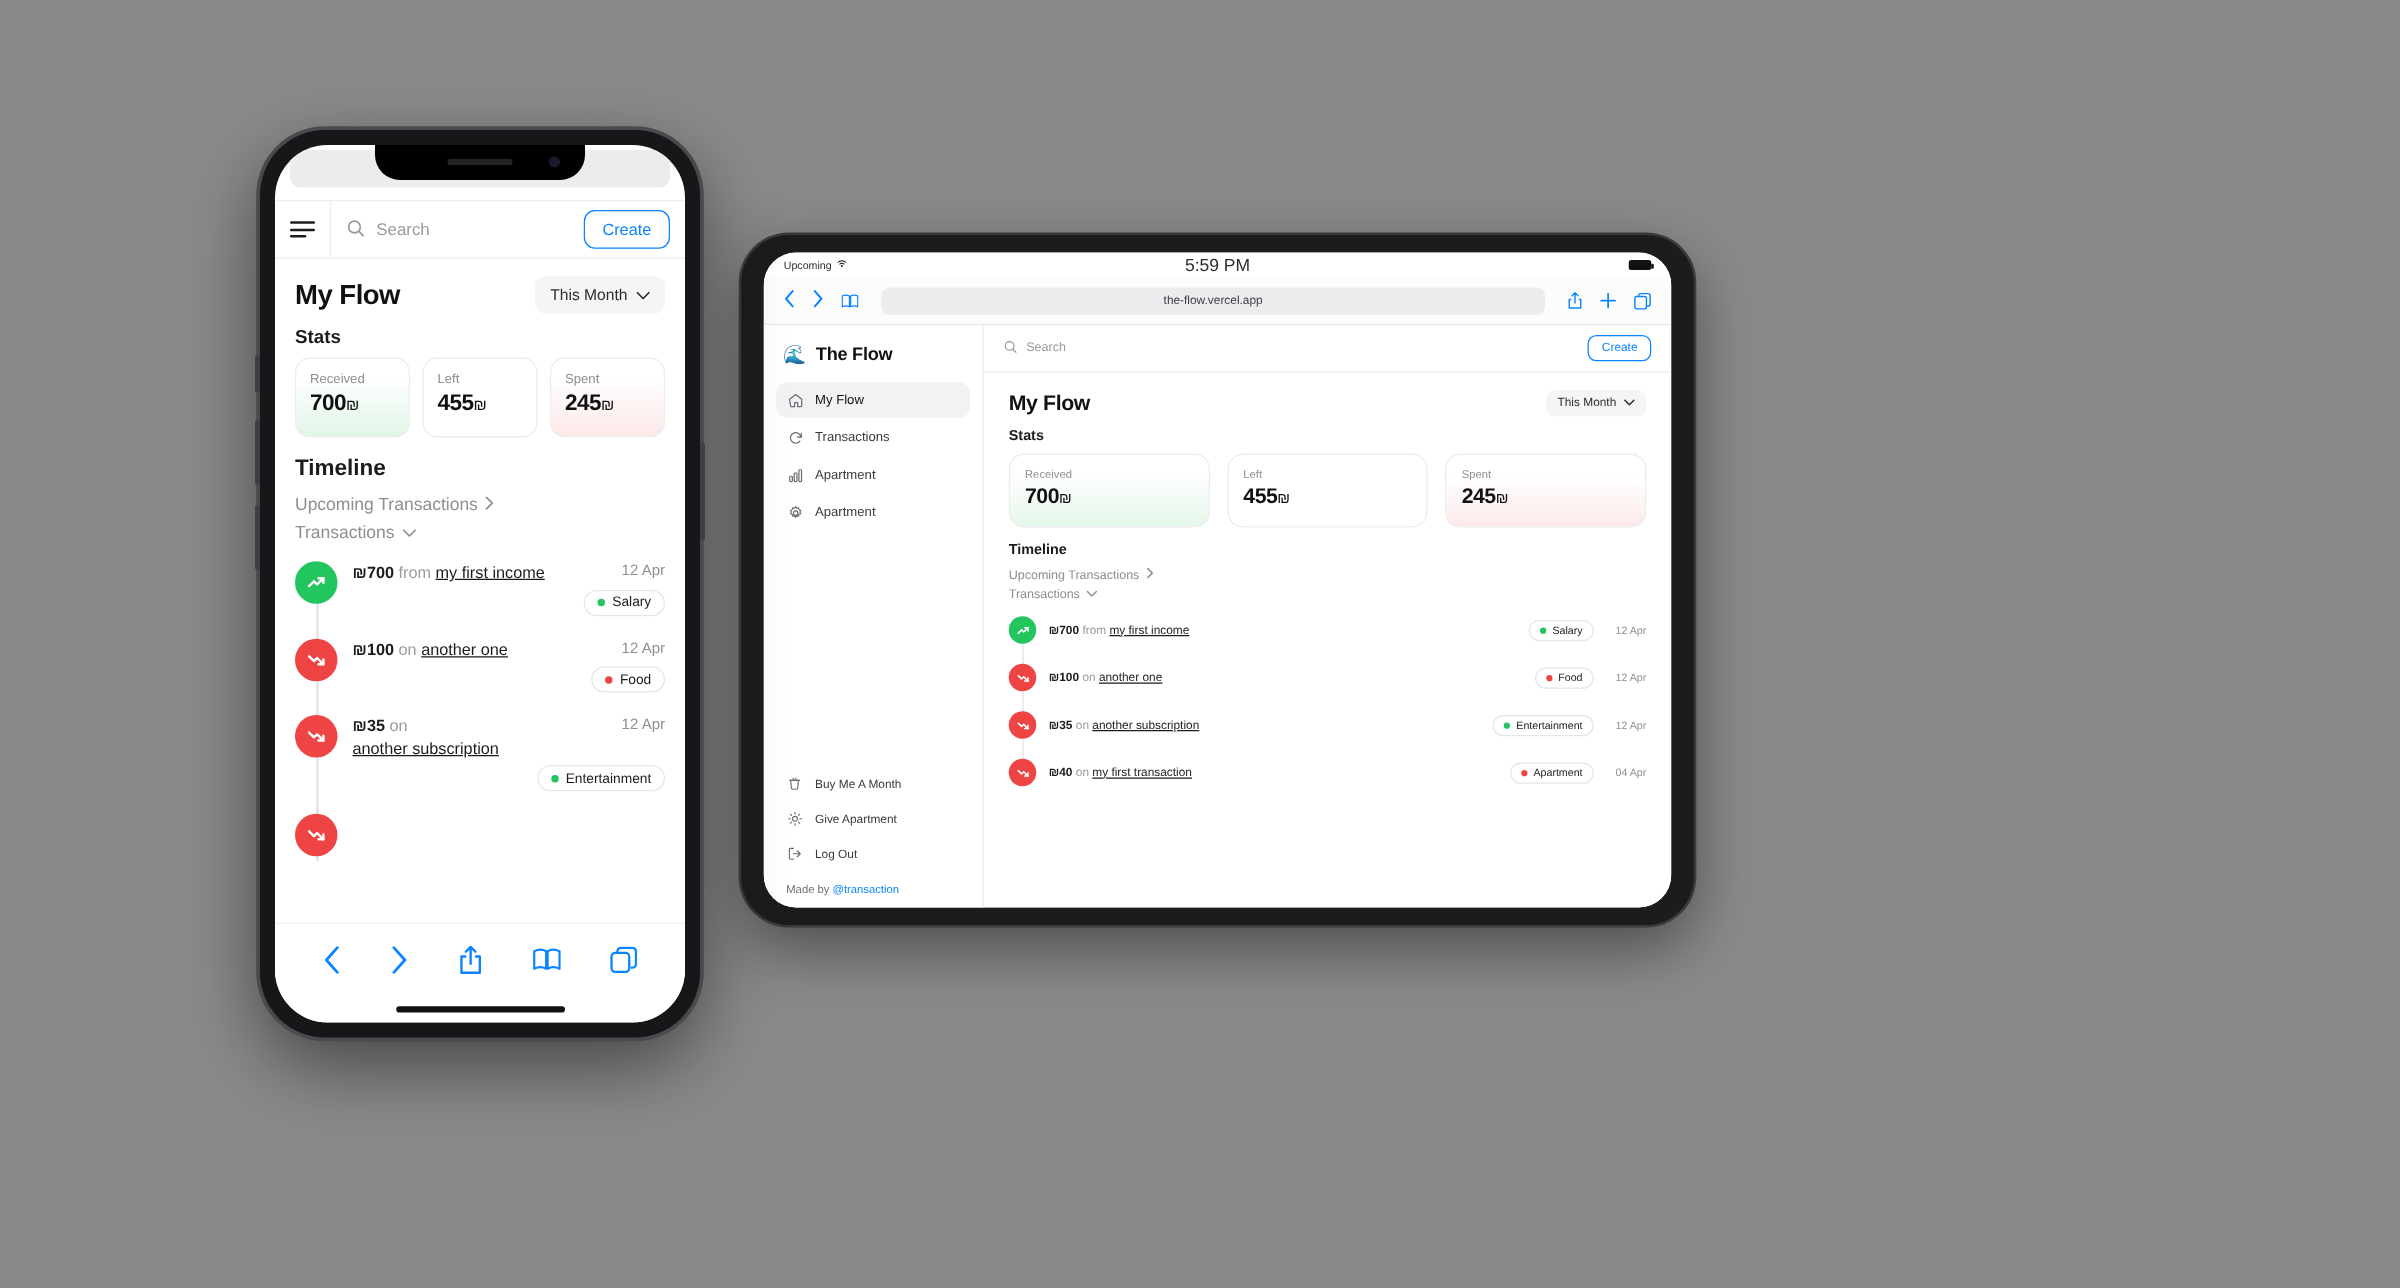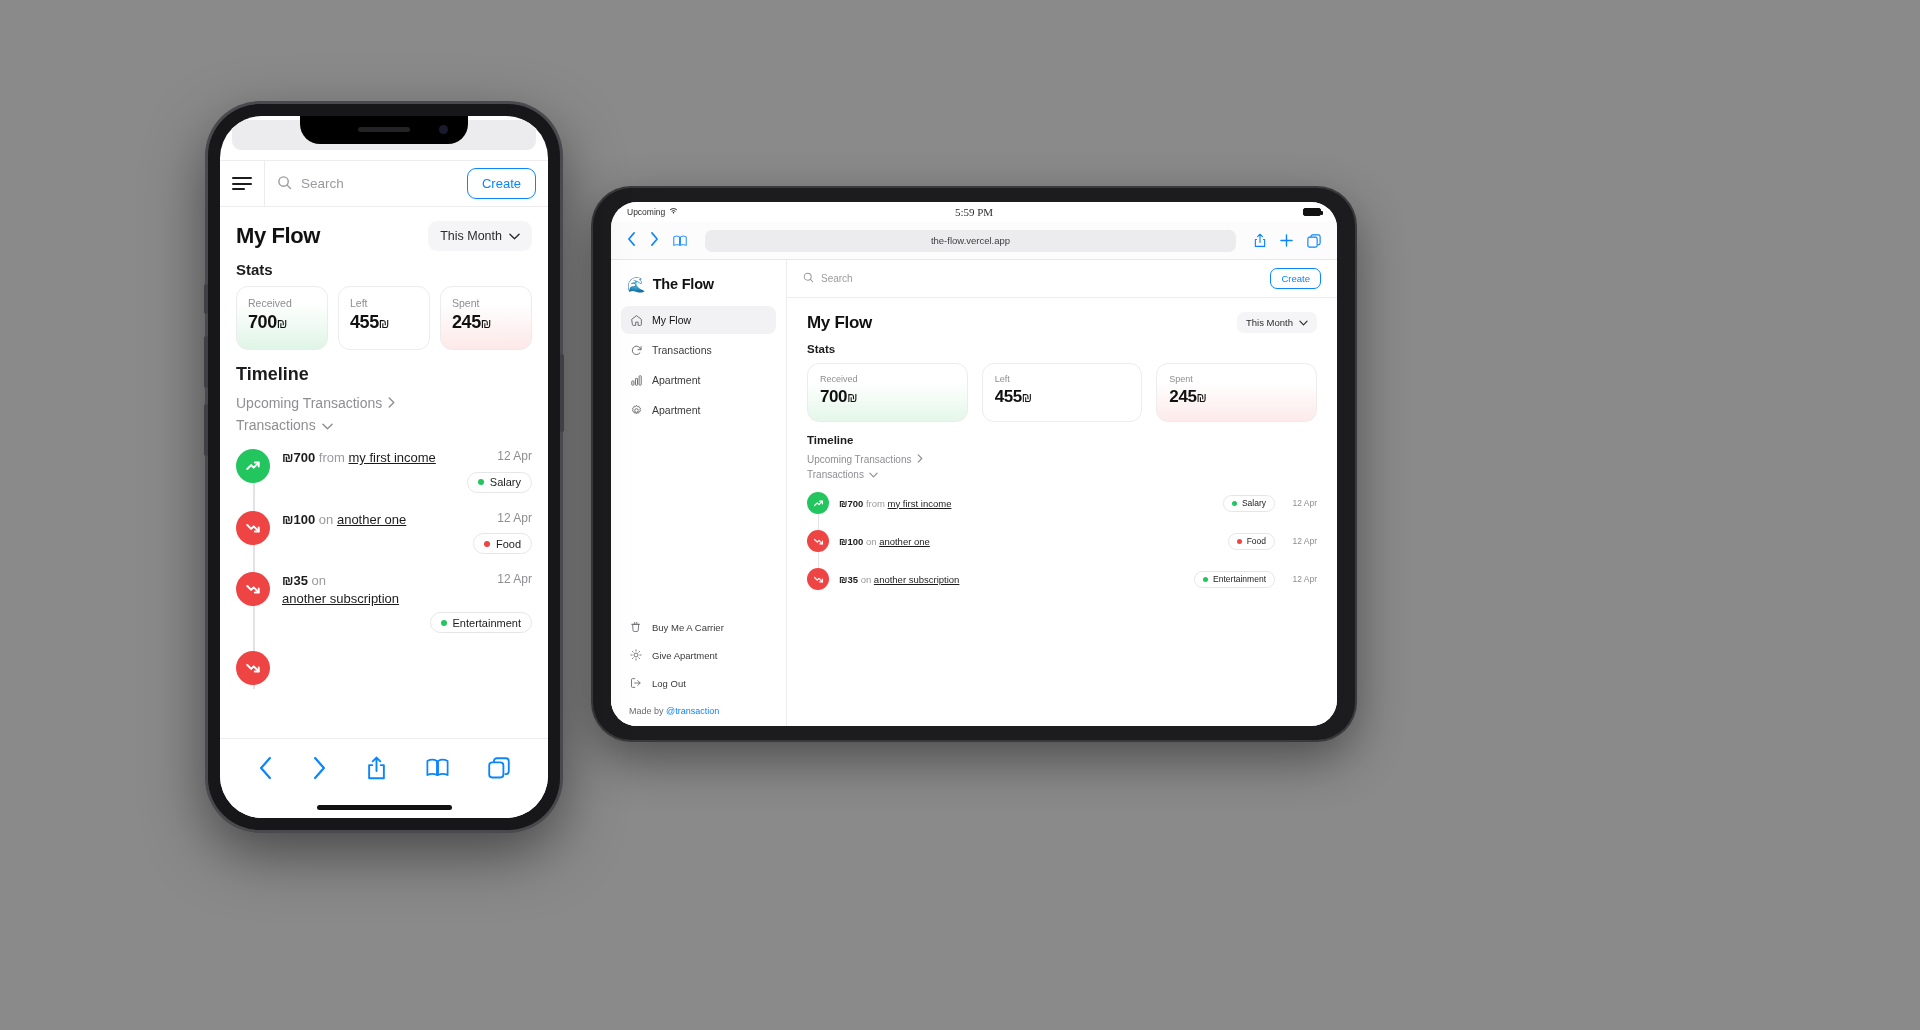--- a/index.html
+++ b/index.html
@@ -26,21 +26,21 @@
     overflow: hidden;
     position: relative;
     display: flex; flex-direction: column;
   }
   .t-statusbar {
     height: 20px; display: flex; align-items: center;
     padding: 0 16px; font-size: 8.5px; color: #2c2c2e;
     background: #fff; position: relative;
   }
   .t-sb-left { display:flex; align-items:center; gap:4px; }
-  .t-sb-center { position:absolute; left:50%; transform:translateX(-50%); font-size:11px;font-family:Liberation Serif, serif; }
+  .t-sb-center { position:absolute; left:50%; transform:translateX(-50%); font-size:14px; }
   .t-sb-right { margin-left:auto; display:flex; align-items:center; gap:4px; }
   .batt { width:18px; height:8px; border:1px solid #111; border-radius:2px; position:relative; background:#111; }
   .batt::after{content:"";position:absolute;right:-3px;top:2px;width:2px;height:4px;background:#111;border-radius:0 1px 1px 0;}
   .wifi-glyph { font-size: 8px; }
 
   .t-browserbar {
     height: 38px; background: #fcfcfc; border-bottom: 1px solid #e7e7e9;
     display: flex; align-items: center; gap: 14px; padding: 0 16px;
   }
   .t-navbtn { color:#8e8e93; font-size:17px; line-height:1; cursor:default; }
@@ -342,21 +342,21 @@
           <div class="side-spacer"></div>
 
           <div class="side-foot">
             <div class="side-item">
               <span class="side-ico">
                 <svg width="12" height="12" viewBox="0 0 16 16" fill="none">
                     <path d="M3.4 4.4h8.2l-.7 8.2a1.4 1.4 0 01-1.4 1.3H5.5a1.4 1.4 0 01-1.4-1.3z" stroke="#6b6b70" stroke-width="1.2" stroke-linejoin="round"></path>
                     <path d="M2.2 4.4h10.6M6.2 1.8v1.4M9 1.8v1.4" stroke="#6b6b70" stroke-width="1.2" stroke-linecap="round"></path>
                   </svg>
               </span>
-              <span>Buy Me A Carrier</span>
+              <span>Buy Me A Month</span>
             </div>
             <div class="side-item">
               <span class="side-ico">
                 <svg width="12" height="12" viewBox="0 0 16 16" fill="none">
                     <circle cx="8" cy="8" r="2.6" stroke="#6b6b70" stroke-width="1.2"></circle>
                     <path d="M8 1.2v1.6M8 13.2v1.6M1.2 8h1.6M13.2 8h1.6M3.2 3.2l1.1 1.1M11.7 11.7l1.1 1.1M12.8 3.2l-1.1 1.1M4.3 11.7l-1.1 1.1" stroke="#6b6b70" stroke-width="1.2" stroke-linecap="round"></path>
                   </svg>
               </span>
               <span>Give Apartment</span>
             </div>
@@ -487,20 +487,36 @@
                 <span class="tl-right">
                   <span class="chip">
                       <i style="background:#22c55e"></i>
                       <span>Entertainment</span>
                     </span>
                   <span class="tl-date">12 Apr</span>
                 </span>
               </div>
 
 
+              <div class="tl-row">
+                <span class="dot exp">
+                  <svg width="11" height="11" viewBox="0 0 14 14" fill="none">
+                      <path d="M2 4.4l3.4 3.4 2.2-2.2L12 10" stroke="#fff" stroke-width="1.6" stroke-linecap="round" stroke-linejoin="round"></path>
+                      <path d="M8.6 10H12V6.6" stroke="#fff" stroke-width="1.6" stroke-linecap="round" stroke-linejoin="round"></path>
+                    </svg>
+                </span>
+                <span class="tl-text"><span class="tl-amt"><span>₪</span><span>40</span></span> <span>on</span> <span class="tl-party">my first transaction</span></span>
+                <span class="tl-right">
+                  <span class="chip">
+                      <i style="background:#ef4444"></i>
+                      <span>Apartment</span>
+                    </span>
+                  <span class="tl-date">04 Apr</span>
+                </span>
+              </div>
 
             </div>
           </div>
         </div>
       </div>
     </div>
   </div>
 
   <div class="phone">
     <div class="phone-btn2"></div>

